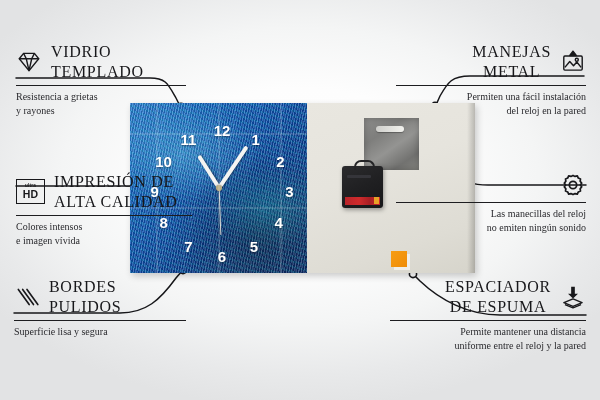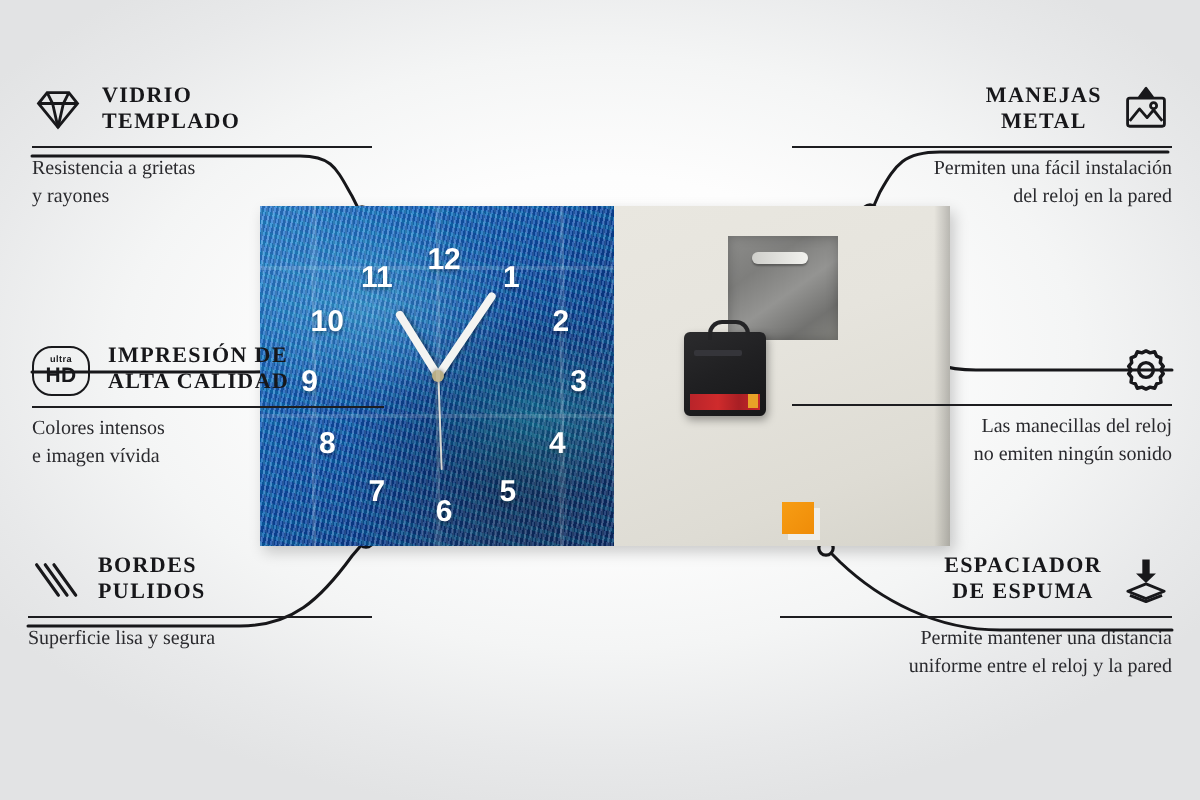--- a/index.html
+++ b/index.html
@@ -95,32 +95,32 @@
     position:absolute;left:84px;top:148px;width:16px;height:16px;
     background:linear-gradient(135deg,#f79d14,#ef8c08);
     box-shadow:3px 3px 0 rgba(255,255,255,.55);
   }
   
   .feat{position:absolute;}
   .feat .row{display:flex;align-items:center;gap:9px;}
   .feat.left .row{justify-content:flex-start;}
   .feat.right .row{justify-content:flex-end;}
   .ttl{
-    font-family:"Liberation Serif",serif;font-weight:700;font-size:11px;
+    font-family:"Liberation Serif",serif;font-weight:400;font-size:16px;
     letter-spacing:.7px;color:#17171a;line-height:1.22;text-transform:uppercase;
   }
   .feat.right .ttl{text-align:center;}
   .rule{height:1.4px;background:#1d1d20;margin:4px 0 4px;}
   .sub{
     font-family:"Liberation Serif",serif;font-size:10px;color:#2a2a2e;line-height:1.38;
   }
   .feat.right .sub{text-align:right;}
   .ico{width:26px;height:26px;flex:0 0 26px;display:block;}
   .ico-hd{
-    width:27px;height:23px;flex:0 0 27px;border:1.6px solid #18181b;border-radius:10px;
+    width:27px;height:23px;flex:0 0 27px;border:1.6px solid #18181b;border-radius:0;
     display:flex;flex-direction:column;align-items:center;justify-content:center;line-height:1;
   }
   .ico-hd .u{font-family:"Liberation Sans",sans-serif;font-size:4.6px;font-weight:700;letter-spacing:.2px;color:#18181b;}
   .ico-hd .h{font-family:"Liberation Sans",sans-serif;font-size:10.5px;font-weight:700;letter-spacing:.2px;color:#18181b;margin-top:.5px;}
 </style>
 </head>
 <body>
 
 <div id="stage">
 

